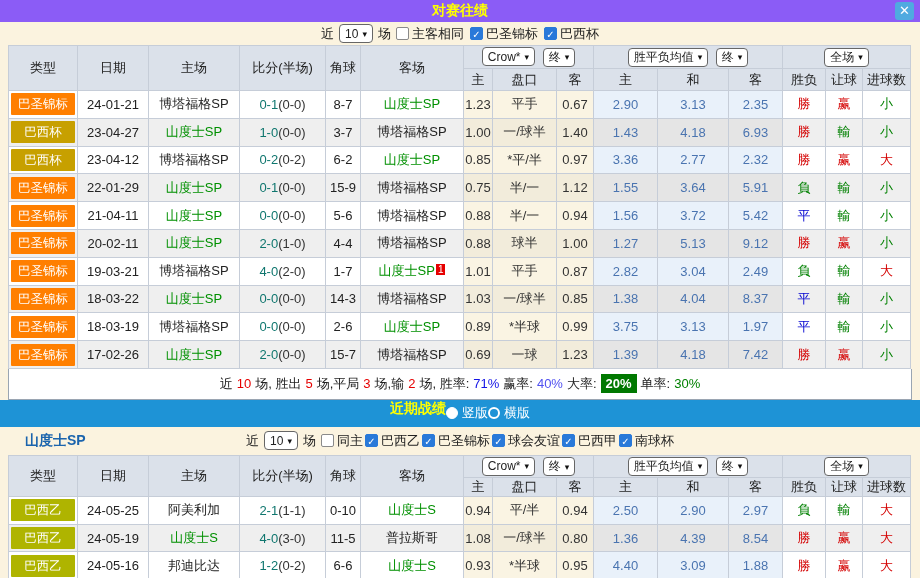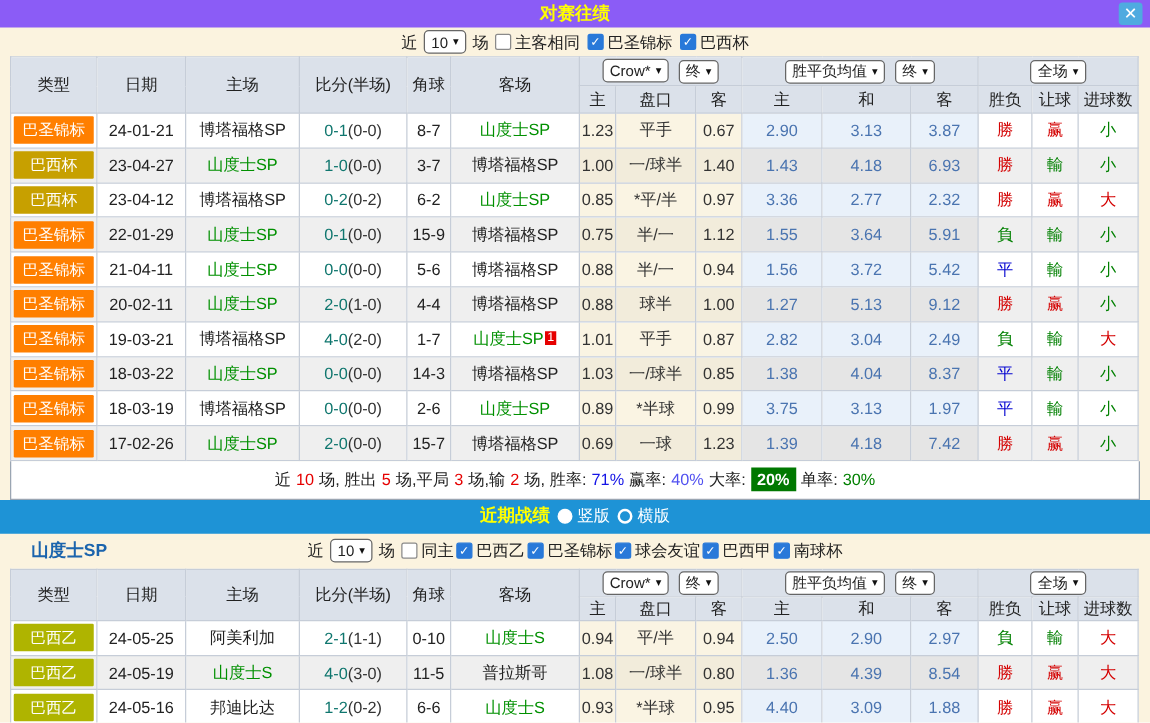--- a/index.html
+++ b/index.html
@@ -90,22 +90,22 @@
     border: 1px solid #9AA5B2; border-top: none;
     display: flex; align-items: center; justify-content: center; gap: 4px; font-size: 13px;
   }
   .n-red { color: #E60000; }
   .p-blue { color: #1414E6; }
   .p-violet { color: #5151F0; }
   .p-green { color: #008000; }
   .p-greenbg { background: #007800; color: #fff; padding: 2px 5px; font-weight: bold; }
   
   .recentbar {
-    height: 27px; background: #1E93D6; display: flex; align-items: center;
-    justify-content: center; gap: 6px; color: #fff; font-size: 13px;
+    height: 27px; background: #1E93D6; display: flex; 
+    justify-content: center; color: #fff; font-size: 13px;
   }
   .recentbar .bartitle { color: #FFFF00; font-weight: bold; font-size: 14px; }
   .radio { width: 12px; height: 12px; border-radius: 50%; display: inline-block; }
   .radio.checked { background: #fff; border: 1px solid #fff; }
   .radio.unchecked { background: transparent; border: 2px solid #fff; }
   .radio-group { display: inline-flex; align-items: center; gap: 4px; cursor: pointer; }
 </style>
 </head>
 <body>
 
@@ -210,21 +210,21 @@
     <td>24-01-21</td>
     <td><span class="home-span plain">博塔福格SP</span></td>
     <td><span class="score">0-1</span><span class="half">(0-0)</span></td>
     <td>8-7</td>
     <td><span class="away-span green">山度士SP</span></td>
     <td class="odds">1.23</td>
     <td class="odds">平手</td>
     <td class="odds">0.67</td>
     <td class="avg">2.90</td>
     <td class="avg">3.13</td>
-    <td class="avg">3.87</td>
+    <td class="avg">2.35</td>
     <td class="td-wdl c-red">勝</td>
     <td class="td-let c-red">赢</td>
     <td class="td-goal c-green">小</td>
   </tr>
       <tr class="alt">
     <td>
           <div class="badge gold">巴西杯</div>
         </td>
     <td>23-04-27</td>
     <td><span class="home-span green">山度士SP</span></td>

